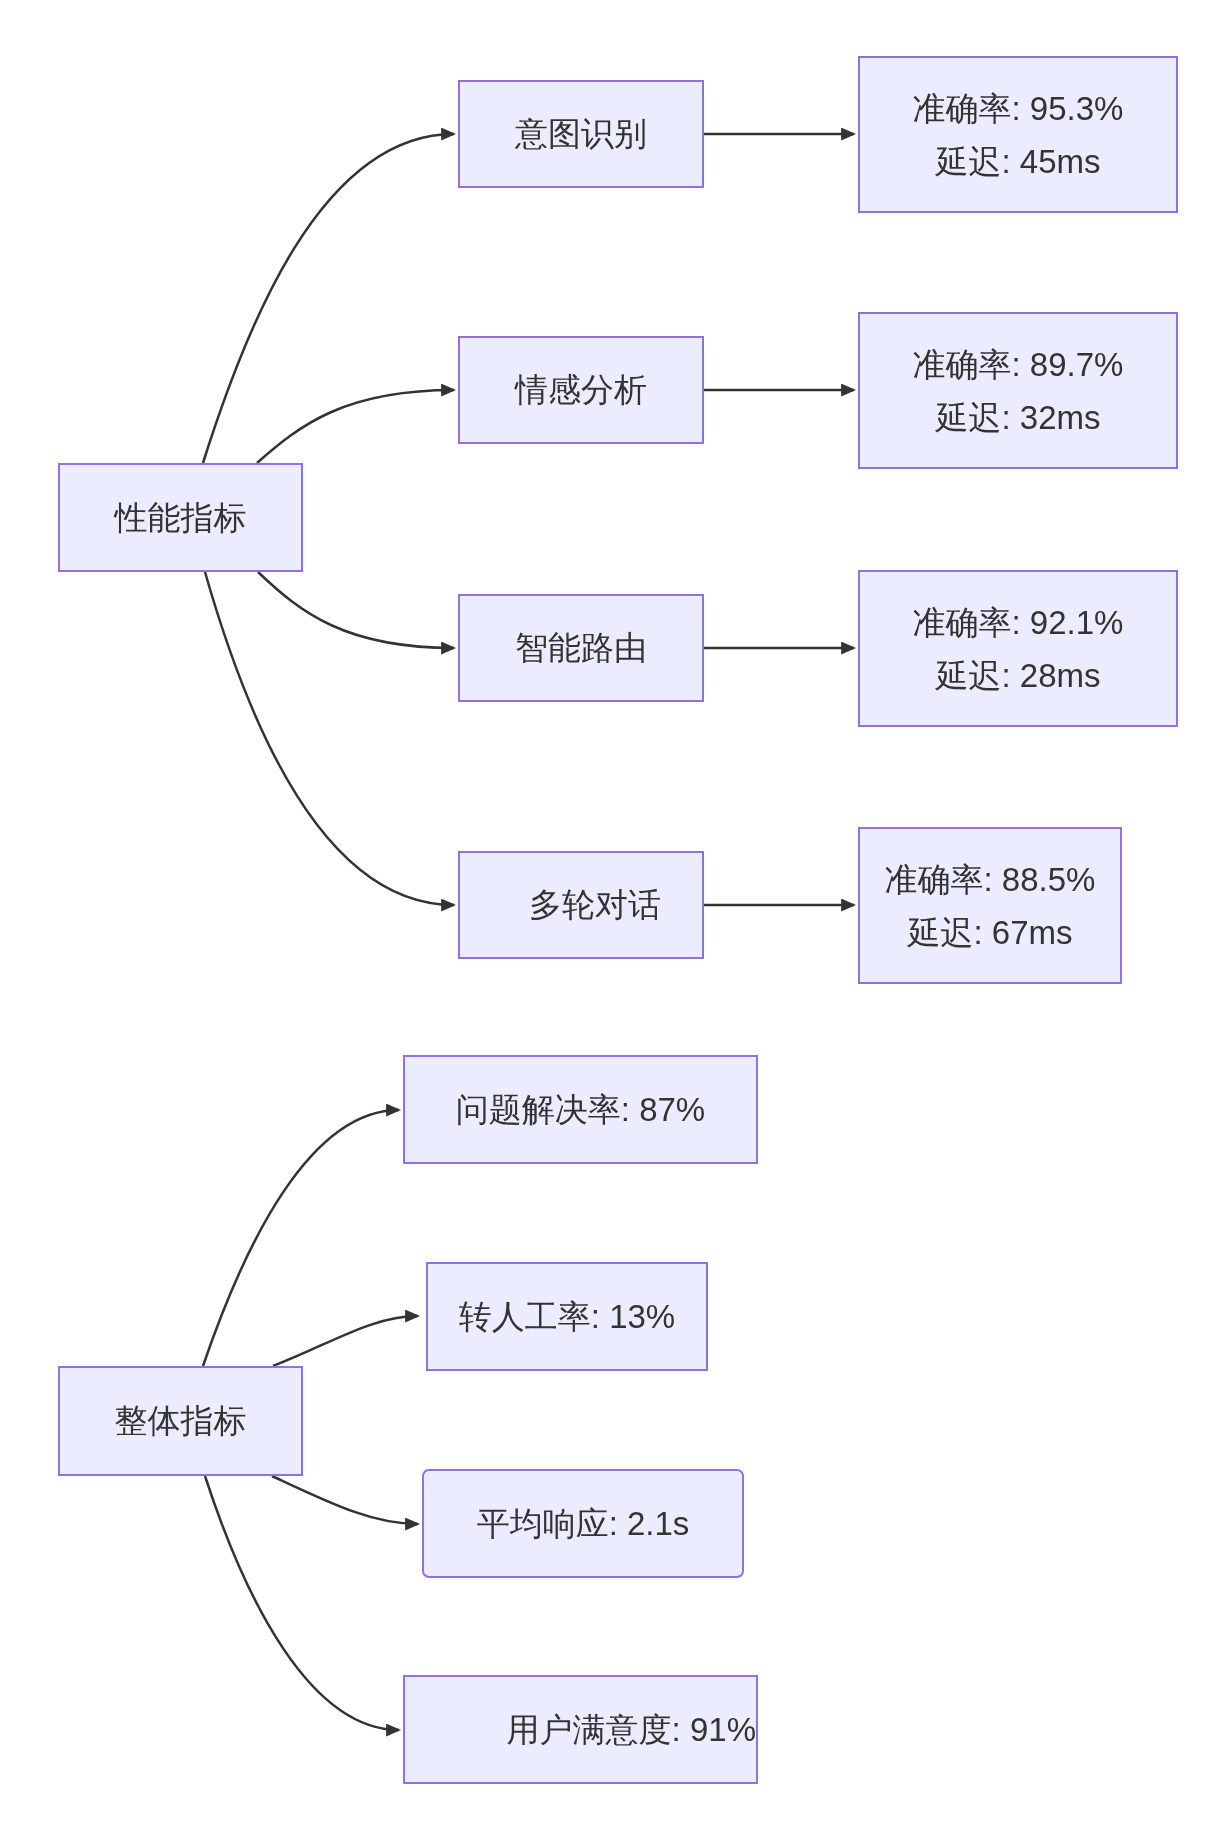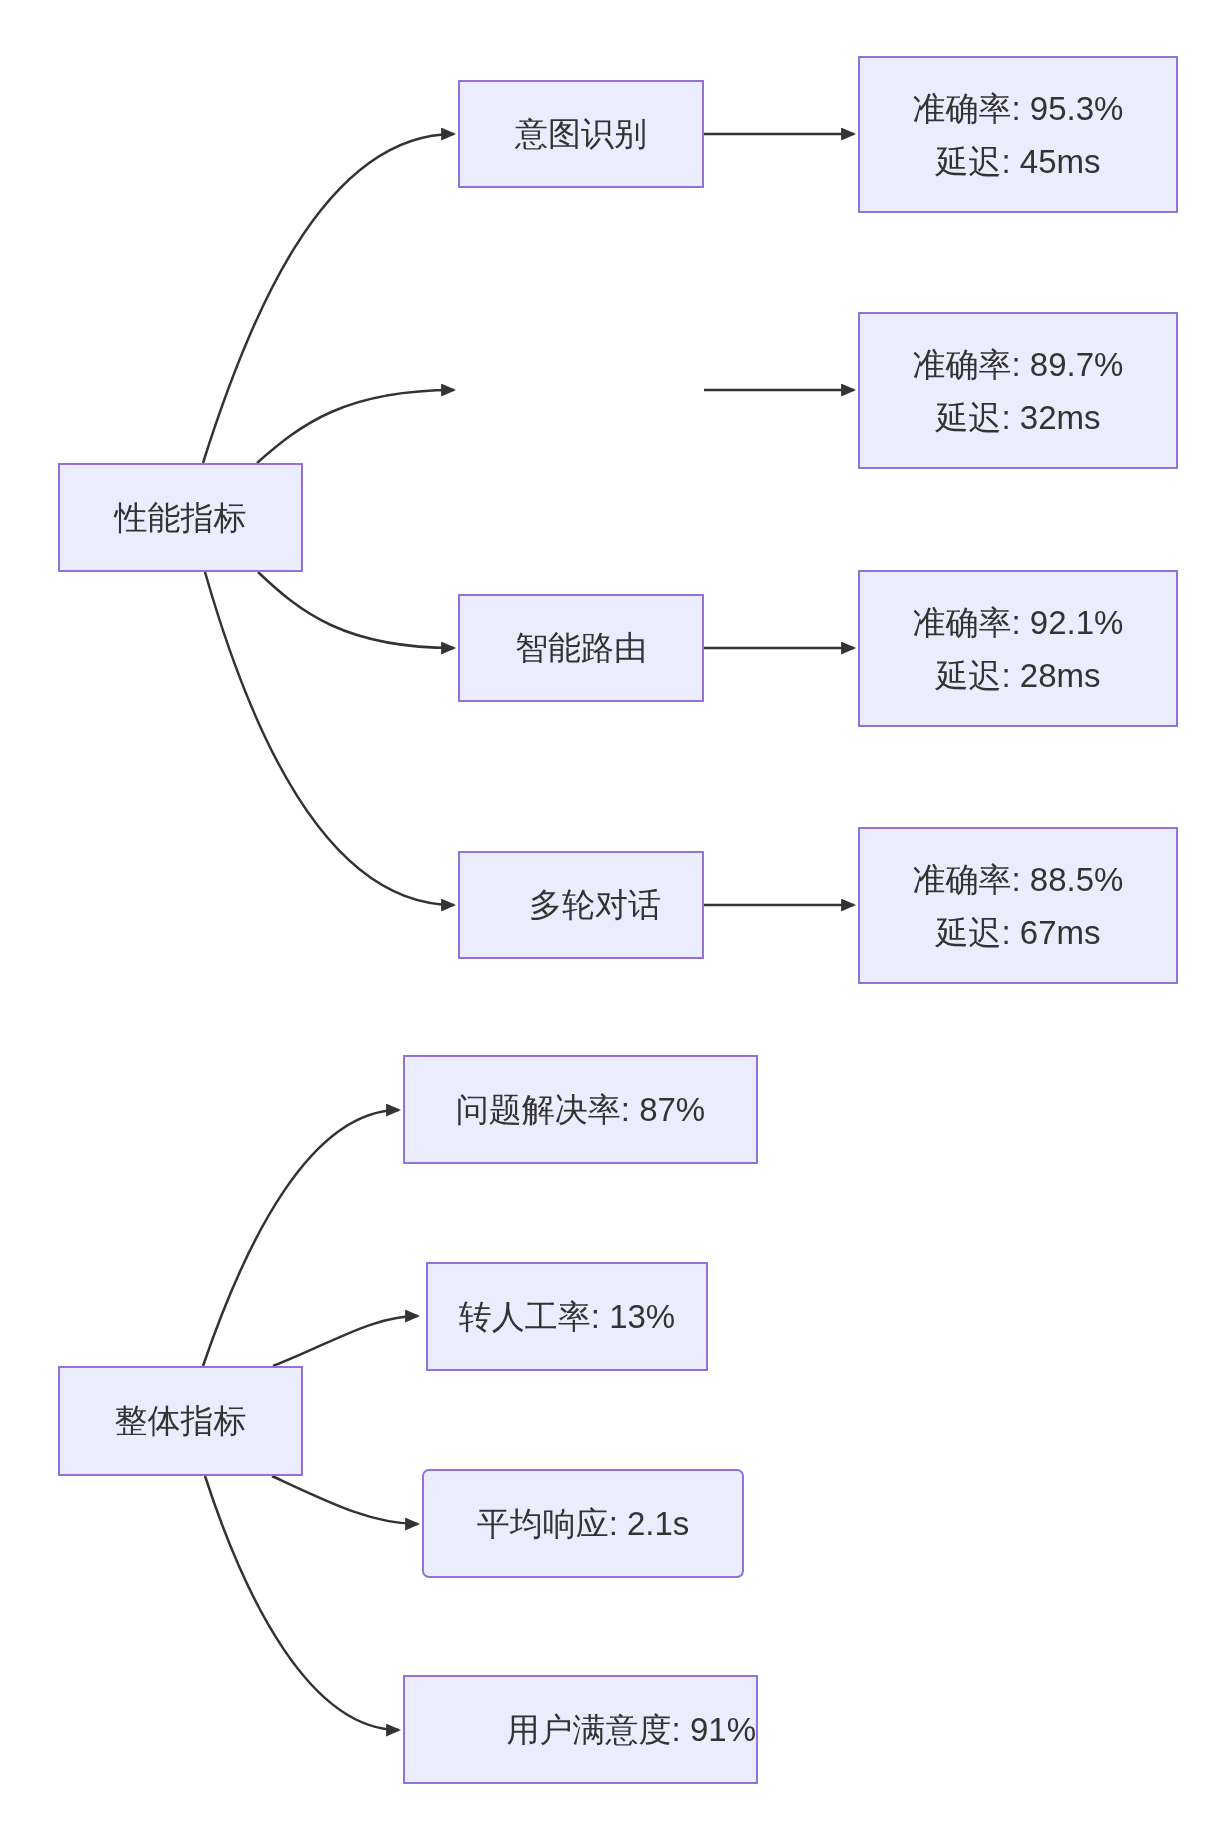--- a/index.html
+++ b/index.html
@@ -77,37 +77,40 @@
   </div>
 
   <div class="node" style="left:458px; top:80px; width:246px; height:108px;">
     <span class="label">意图识别</span>
   </div>
   <div class="node metric" style="left:858px; top:56px; width:320px; height:157px;">
     <div class="line">准确率: 95.3%</div>
     <div class="line">延迟: 45ms</div>
   </div>
 
+  <div class="node" style="left:458px; top:336px; width:246px; height:108px;">
+    <span class="label">情感分析</span>
+  </div>
   <div class="node metric" style="left:858px; top:312px; width:320px; height:157px;">
     <div class="line">准确率: 89.7%</div>
     <div class="line">延迟: 32ms</div>
   </div>
 
   <div class="node" style="left:458px; top:594px; width:246px; height:108px;align-items:center;">
     <span class="label">智能路由</span>
   </div>
   <div class="node metric" style="left:858px; top:570px; width:320px; height:157px;">
     <div class="line">准确率: 92.1%</div>
     <div class="line">延迟: 28ms</div>
   </div>
 
   <div class="node" style="left:458px; top:851px; width:246px; height:108px;padding-left:28px;">
     <span class="label">多轮对话</span>
   </div>
-  <div class="node metric" style="left:858px; top:827px; width:320px; height:157px;">
+  <div class="node metric" style="left:858px; top:827px; width:264px; height:157px;">
     <div class="line">准确率: 88.5%</div>
     <div class="line">延迟: 67ms</div>
   </div>
 
   <div class="node" style="left:58px; top:1366px; width:245px; height:110px;justify-content:center;">
     <span class="label">整体指标</span>
   </div>
 
   <div class="node" style="left:403px; top:1055px; width:355px; height:109px;">
     <span class="label">问题解决率: 87%</span>

